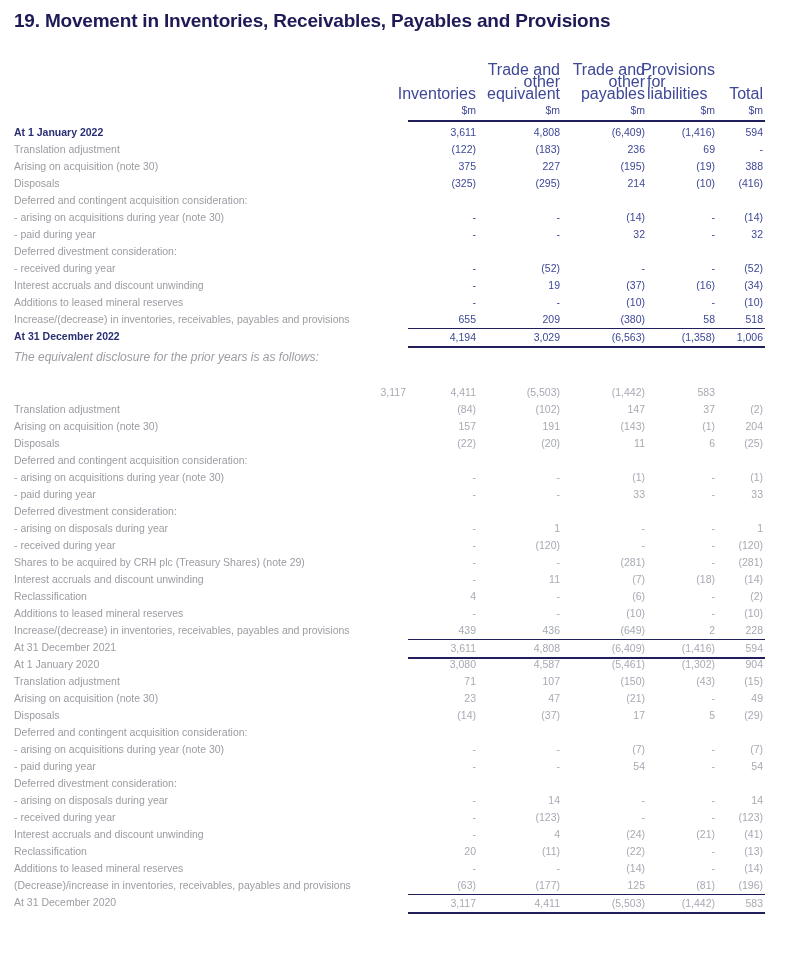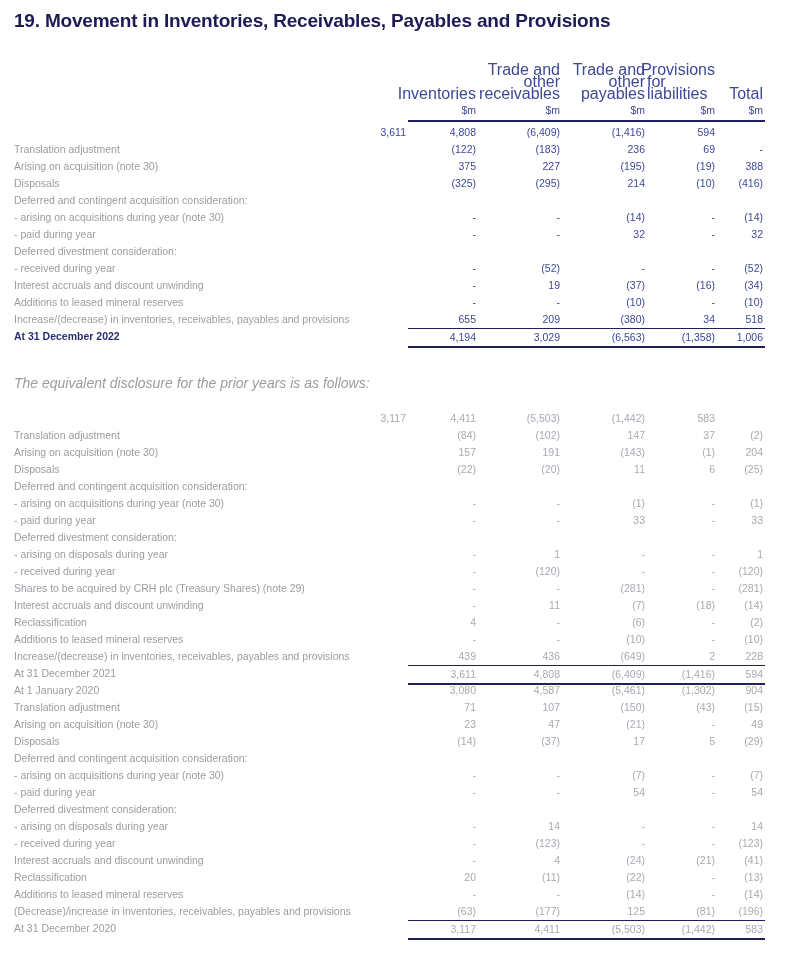--- a/index.html
+++ b/index.html
@@ -48,40 +48,40 @@
   .section.current .row.open .lbl,
   .section.current .row.close .lbl{font-weight:700;color:var(--c-label-bold);}
   .row.subhead .lbl{}
   .row.close .num{
     border-top:1px solid var(--c-rule);
     border-bottom:2px solid var(--c-rule);
   }
   #sec-0{margin-top:2px;}
   #sec-2{margin-top:0;}
   .prior-note{
-    font-style:italic;color:var(--c-gray);font-size:14px;
-    margin:30px 0 18px 0;line-height:17px;
+    font-style:italic;color:var(--c-gray);font-size:12px;
+    margin:4px 0 18px 0;line-height:17px;
   }
 </style>
 </head>
 <body>
 
 <div class="page">
   <h1 class="title">19. Movement in Inventories, Receivables, Payables and Provisions</h1>
 
   <div class="ftable">
     <div class="trow thead" id="thead-labels">
         <div class="hcell spacer"></div>
         <div class="hcell">
           <div class="hline">Inventories</div>
         </div>
         <div class="hcell">
           <div class="hline">Trade and</div>
           <div class="hline">other</div>
-          <div class="hline">receivables</div>
+          <div class="hline">equivalent</div>
         </div>
         <div class="hcell">
           <div class="hline">Trade and</div>
           <div class="hline">other</div>
           <div class="hline">payables</div>
         </div>
         <div class="hcell">
           <div class="hline">Provisions</div>
           <div class="hline">for liabilities</div>
         </div>
@@ -93,20 +93,21 @@
         <div class="ucell spacer"></div>
         <div class="ucell">$m</div>
         <div class="ucell">$m</div>
         <div class="ucell">$m</div>
         <div class="ucell">$m</div>
         <div class="ucell">$m</div>
       </div>
 
     <div id="sec-0" class="section current">
         <div class="trow row open">
+          <div class="lbl">At 1 January 2022</div>
           <div class="num">3,611</div>
           <div class="num">4,808</div>
           <div class="num">(6,409)</div>
           <div class="num">(1,416)</div>
           <div class="num">594</div>
         </div>
         <div class="trow row data">
           <div class="lbl">Translation adjustment</div>
           <div class="num">(122)</div>
           <div class="num">(183)</div>
@@ -184,21 +185,21 @@
           <div class="num">-</div>
           <div class="num">(10)</div>
           <div class="num">-</div>
           <div class="num">(10)</div>
         </div>
         <div class="trow row data">
           <div class="lbl">Increase/(decrease) in inventories, receivables, payables and provisions</div>
           <div class="num">655</div>
           <div class="num">209</div>
           <div class="num">(380)</div>
-          <div class="num">34</div>
+          <div class="num">58</div>
           <div class="num">518</div>
         </div>
         <div class="trow row close">
           <div class="lbl">At 31 December 2022</div>
           <div class="num">4,194</div>
           <div class="num">3,029</div>
           <div class="num">(6,563)</div>
           <div class="num">(1,358)</div>
           <div class="num">1,006</div>
         </div>

